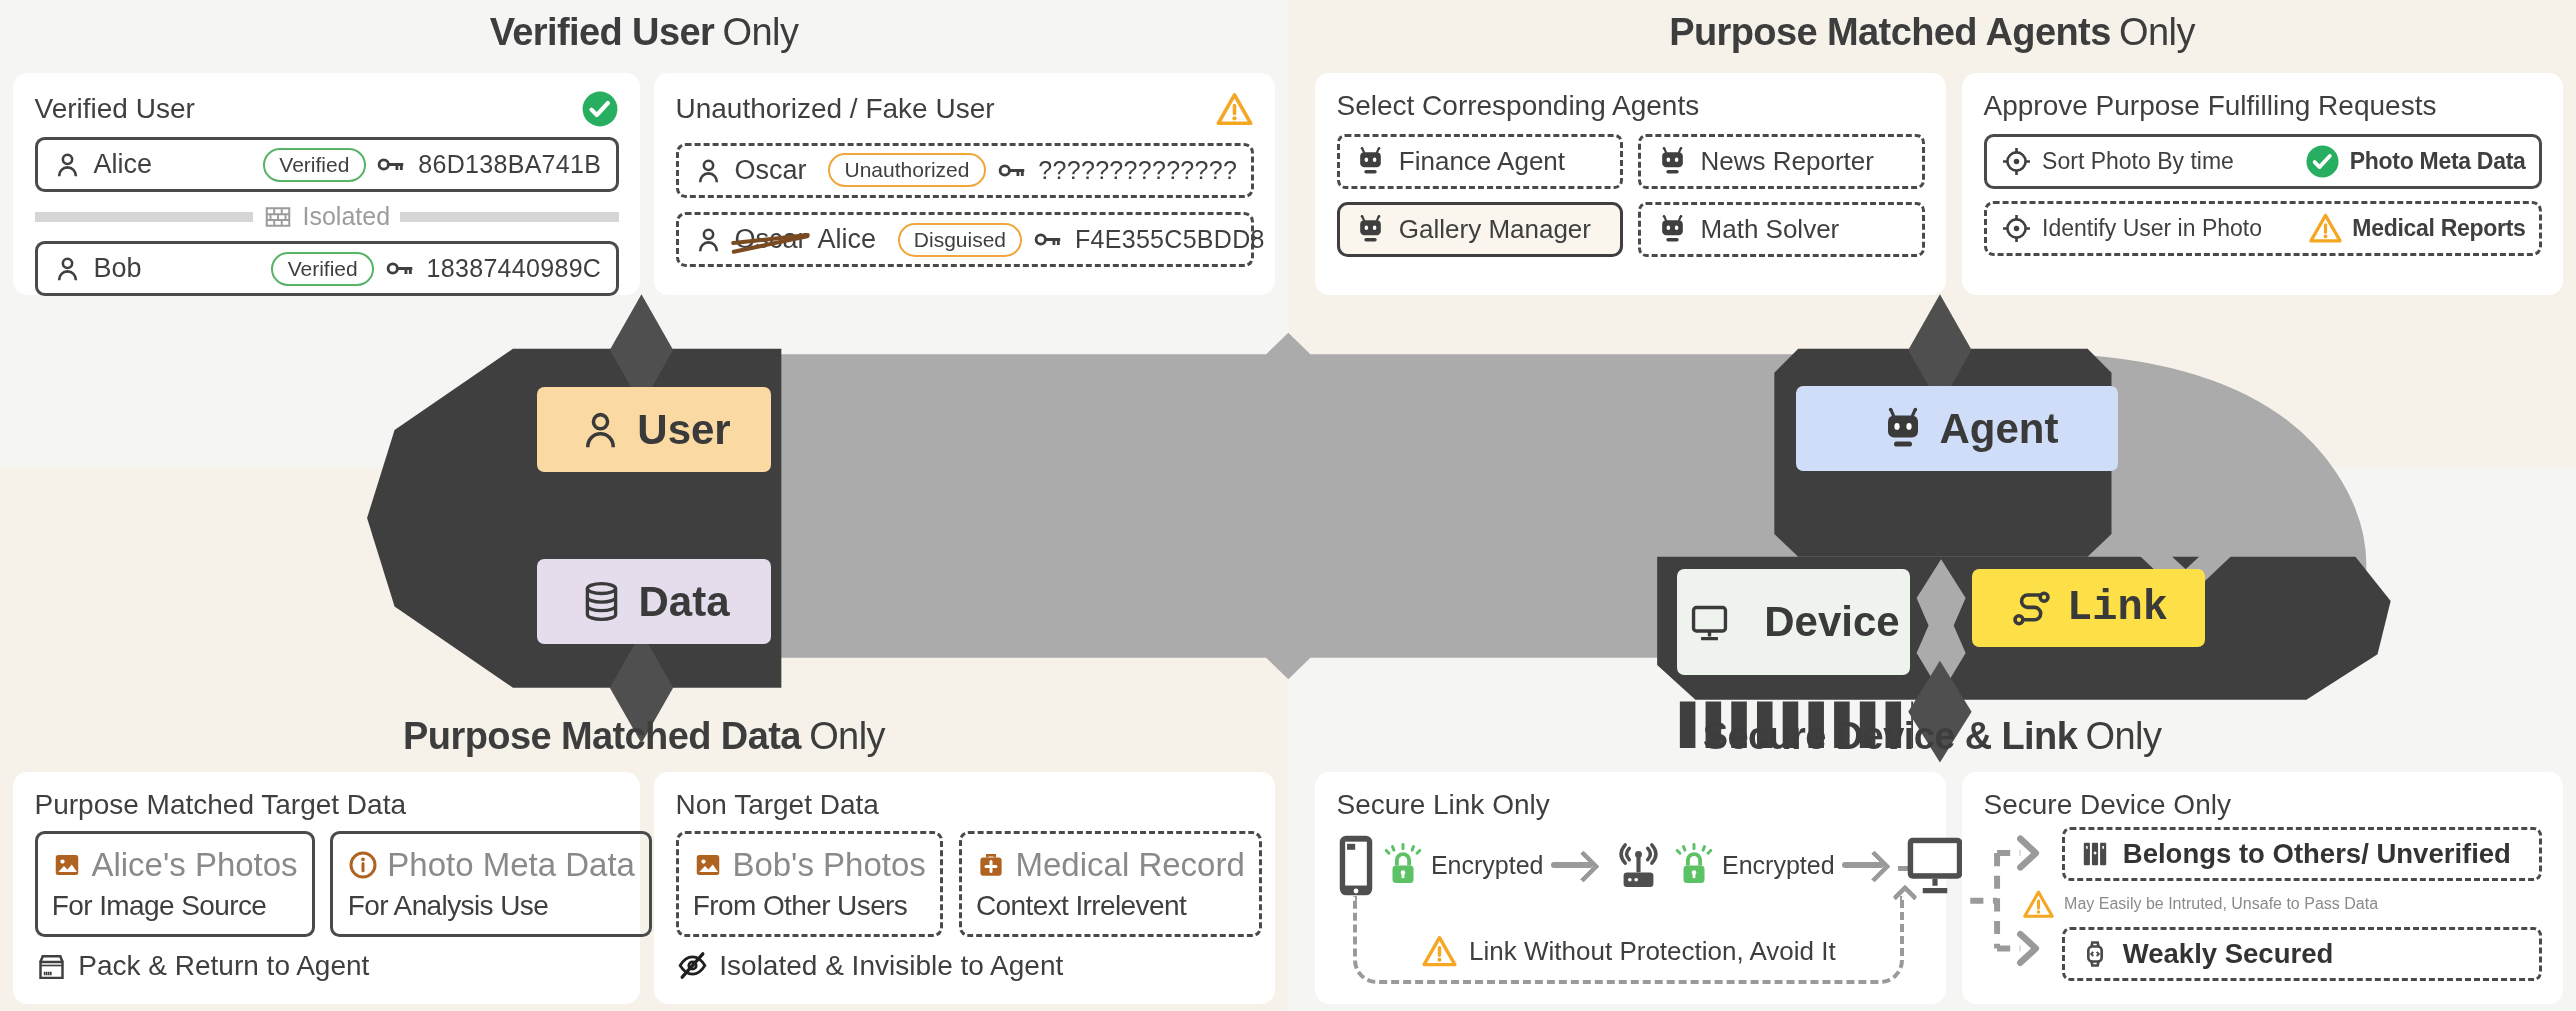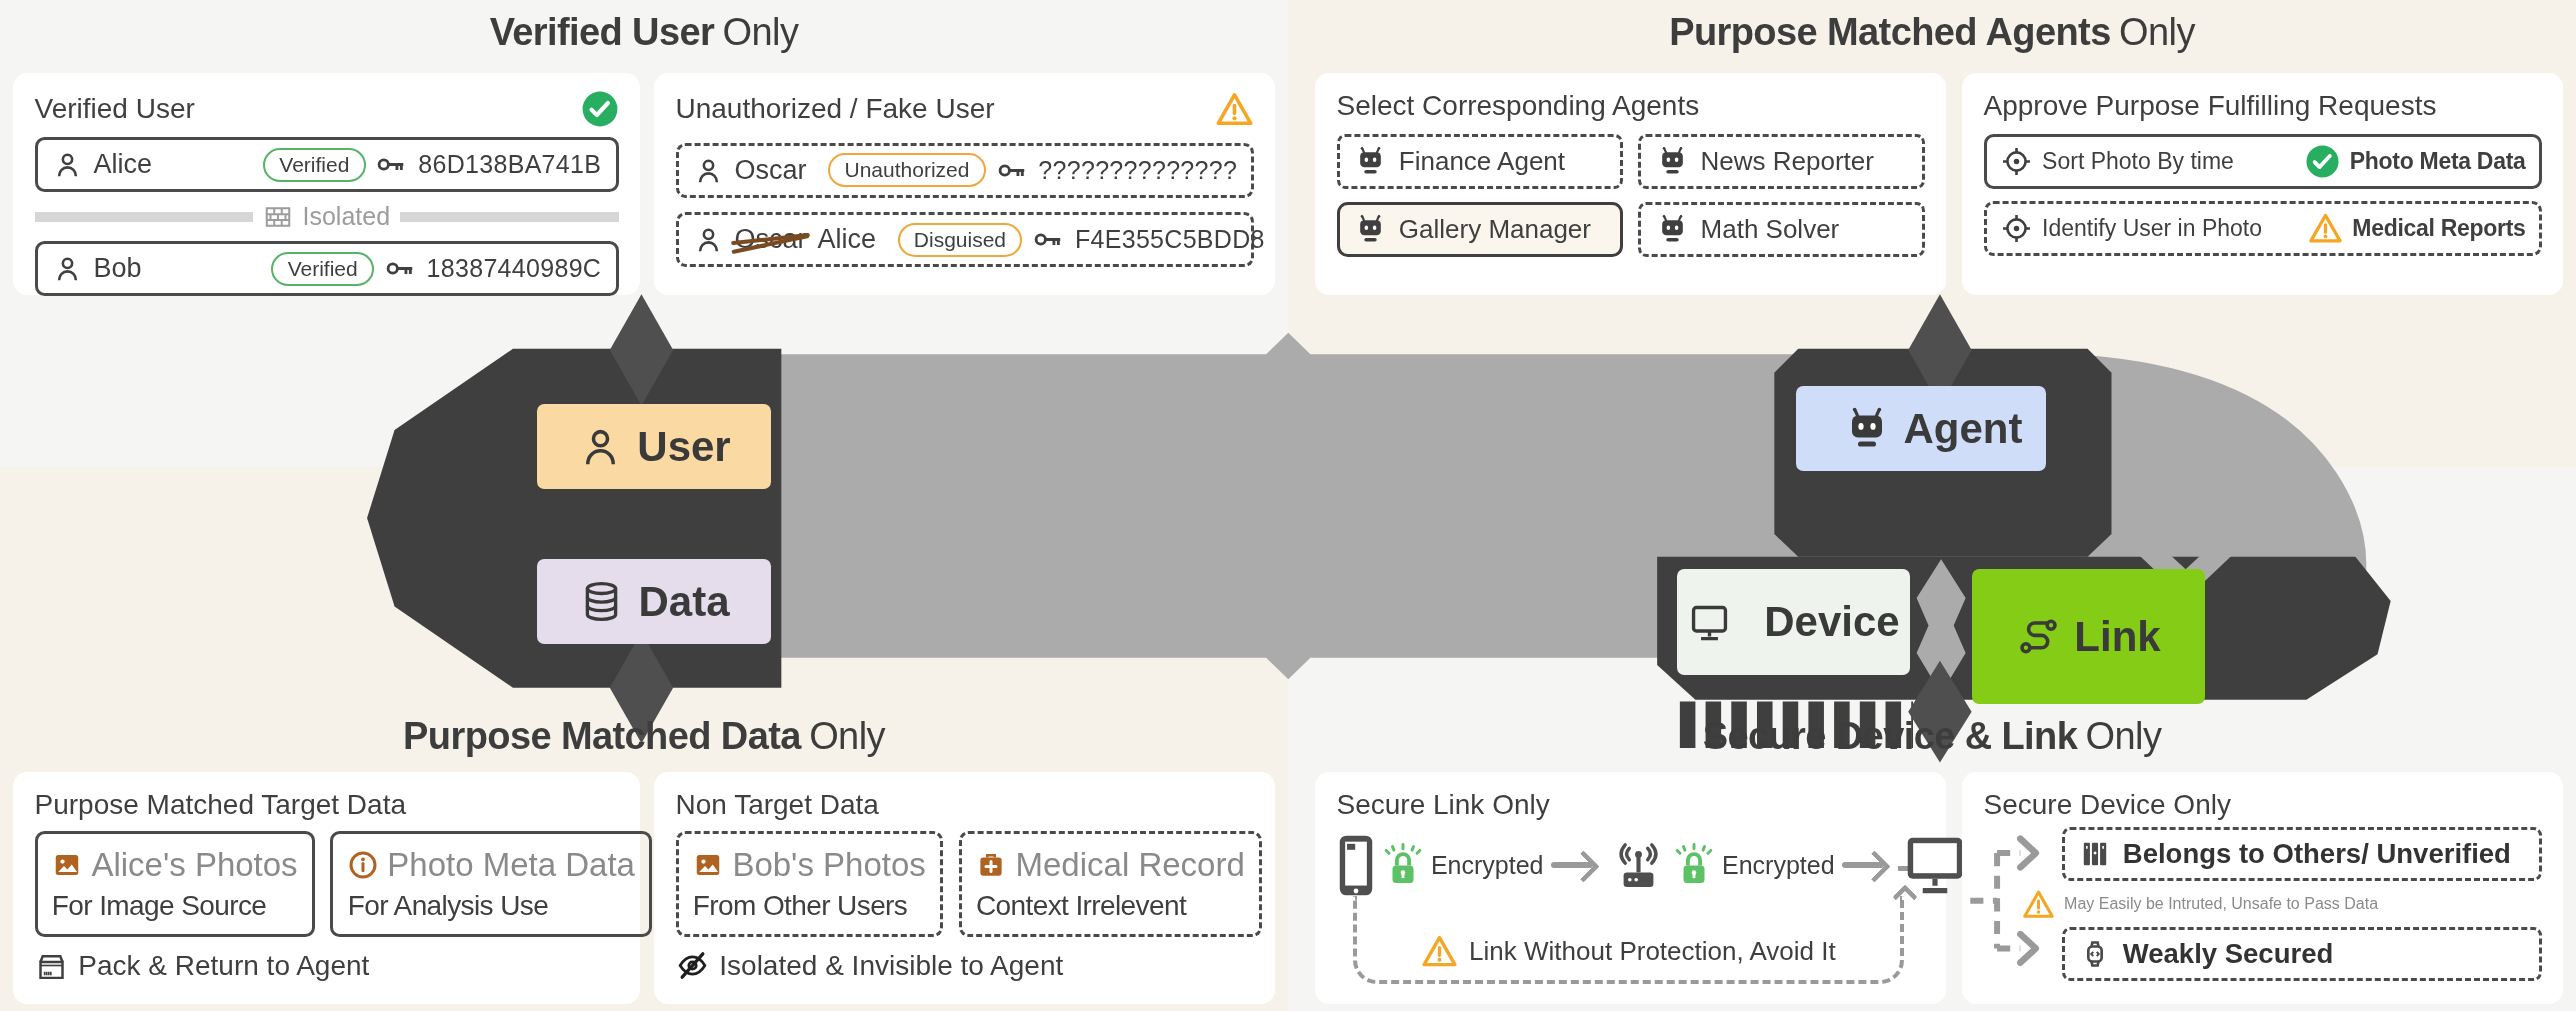--- a/index.html
+++ b/index.html
@@ -87,25 +87,25 @@
   
   .sd-box { margin-left:78px; display:flex; align-items:center; gap:12px; height:54px; padding:0 14.3px;
             border:3.6px dashed #4A4A4A; border-radius:8.4px; font-size:27.5px; font-weight:700; color:#333333;
             white-space:nowrap; margin-top:6px; }
   .sd-warning { display:flex; align-items:center; gap:9.6px; margin:7.2px 0 2.4px 38px; font-size:16px; color:#8A8A8A; white-space:nowrap; }
   .sd-connector { position:absolute; left:8.4px; top:62px; }
 
   
   .node { position:absolute; display:flex; align-items:center; justify-content:center; gap:13px;
           border-radius:7.2px; font-size:42px; font-weight:700; color:#3A3A3A; z-index:2; white-space:nowrap; }
-  #node-user   { left:537px;  top:387px; width:234px; height:85px; background:#FBD9A2;margin-top:17px; }
+  #node-user   { left:537px;  top:387px; width:234px; height:85px; background:#FBD9A2; }
   #node-data   { left:537px;  top:559px; width:234px; height:85px; background:#E5DCEC; }
-  #node-agent  { left:1796px; top:386px; width:250px; height:85px; background:#CFDDF8;padding-left:23px; }
+  #node-agent  { left:1796px; top:386px; width:322px; height:85px; background:#CFDDF8;padding-left:23px; }
   #node-device { left:1677px; top:569px; width:233px; height:106px; background:#EFF3EE;gap:32px; }
-  #node-link   { left:1972px; top:569px; width:233px; height:135px; background:#84cc16; }
+  #node-link   { left:1972px; top:569px; width:233px; height:78px; background:#fde047;font-family:Liberation Mono, monospace; }
 
   #diagram-svg { position:absolute; left:0; top:0; z-index:1; }
   .panel, .sec-title { z-index:3; }
   .ic { flex:none; }
 </style>
 </head>
 <body>
 
 <div class="canvas">
 

